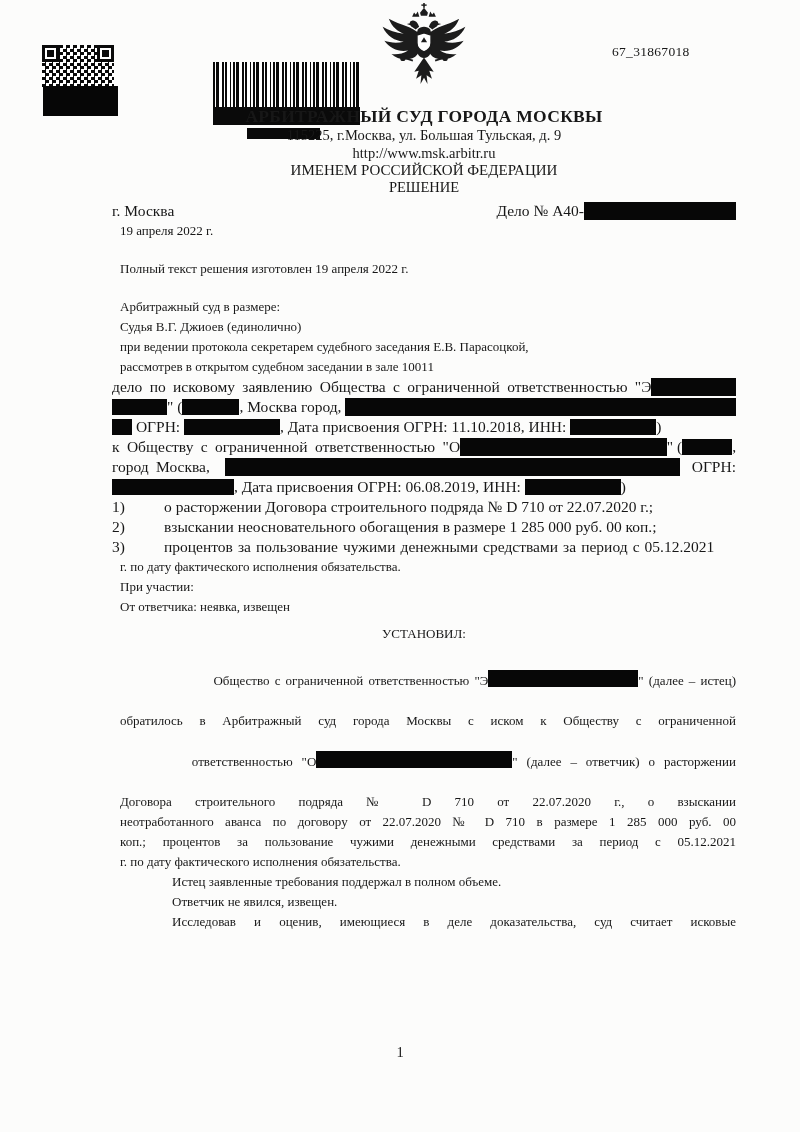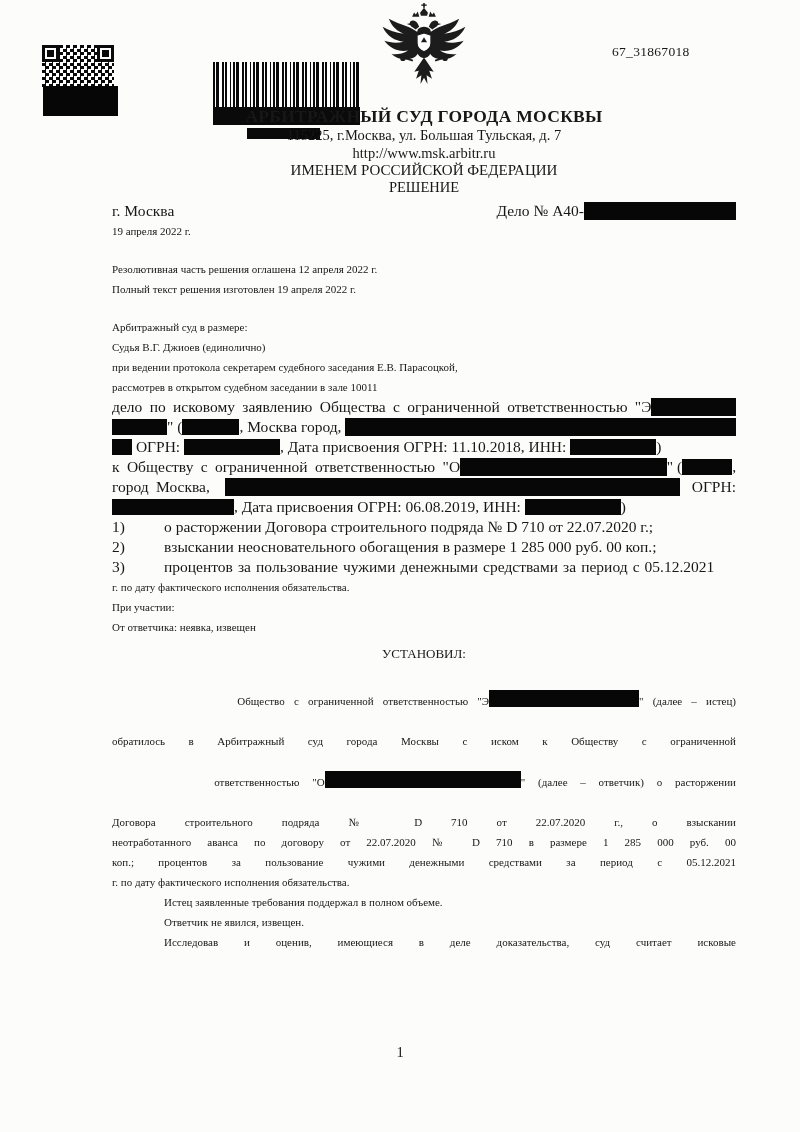--- a/index.html
+++ b/index.html
@@ -32,21 +32,21 @@
   
   .hdr{text-align:center;}
   .eagle{display:block;margin:0 auto;}
   .court-name{font-weight:bold;font-size:17.5px;line-height:20px;margin-top:12px;letter-spacing:.3px;}
   .addr{font-size:14.5px;line-height:19px;}
   .site{font-size:14.5px;line-height:17px;}
   .inname{font-size:15px;line-height:17px;}
   .rtype{font-size:14.5px;line-height:17px;}
 
   
-  .line{font-size:11px;line-height:20px;white-space:pre-wrap;}
+  .line{font-size:13px;line-height:20px;white-space:pre-wrap;margin-left:8px;}
   .flexline{display:flex;align-items:center;font-size:15.5px;line-height:20px;}
   .flexline .t{white-space:pre;}
   .red{background:#070707;height:16px;display:inline-block;flex:none;}
   .red.grow{flex:1 1 auto;}
   .spread{word-spacing:3.5px;}
   .spread2{word-spacing:1.2px;}
   .jlast{text-align:justify;text-align-last:justify;}
   .gap18{height:18px;}
 
   .caserow{display:flex;justify-content:space-between;align-items:center;font-size:15.5px;line-height:20px;margin-top:5px;}
@@ -95,37 +95,36 @@
             <rect x="28" y="61.5" width="10" height="2" transform="rotate(18 28 62)"></rect>
           </g>
           <use href="#eh" transform="scale(-1 1) translate(-100 0)"></use>
           <path d="M43 30 C46 26 54 26 57 30 C60 38 60 50 57 58 C54 64 46 64 43 58 C40 50 40 38 43 30 Z"></path>
           <path d="M50 34 l8 2.5 v9 q0 7 -8 10 q-8 -3 -8 -10 v-9 z" fill="#ffffff" stroke="#1c1c1c" stroke-width="1.6"></path>
           <path d="M50 39 l3.5 5.5 h-7 z"></path>
           <path d="M50 62 L39 78 L44 77 L41 86 L47 82 L46 92 L50 85 L54 92 L53 82 L59 86 L56 77 L61 78 Z"></path>
         </g>
       </svg>
       <div class="court-name">АРБИТРАЖНЫЙ СУД ГОРОДА МОСКВЫ</div>
-      <div class="addr">115225, г.Москва, ул. Большая Тульская, д. 7</div>
+      <div class="addr">115225, г.Москва, ул. Большая Тульская, д. 9</div>
       <div class="site">http://www.msk.arbitr.ru</div>
       <div class="inname">ИМЕНЕМ РОССИЙСКОЙ ФЕДЕРАЦИИ</div>
       <div class="rtype">РЕШЕНИЕ</div>
     </div>
 
     <div class="caserow">
       <span class="t">г. Москва</span>
       <span class="right">
         <span class="t">Дело № А40-</span>
         <span class="red" style="width:152px;height:18px;"></span>
       </span>
     </div>
     <div class="line">19 апреля 2022 г.</div>
 
     <div class="gap18"></div>
-    <div class="line">Резолютивная часть решения оглашена 12 апреля 2022 г.</div>
     <div class="line">Полный текст решения изготовлен 19 апреля 2022 г.</div>
 
     <div class="gap18"></div>
 
     <div class="line">Арбитражный суд в размере:</div>
     <div class="line">Судья В.Г. Джиоев (единолично)</div>
     <div class="line">при ведении протокола секретарем судебного заседания Е.В. Парасоцкой,</div>
     <div class="line">рассмотрев в открытом судебном заседании в зале 10011</div>
 
     <div class="flexline">

